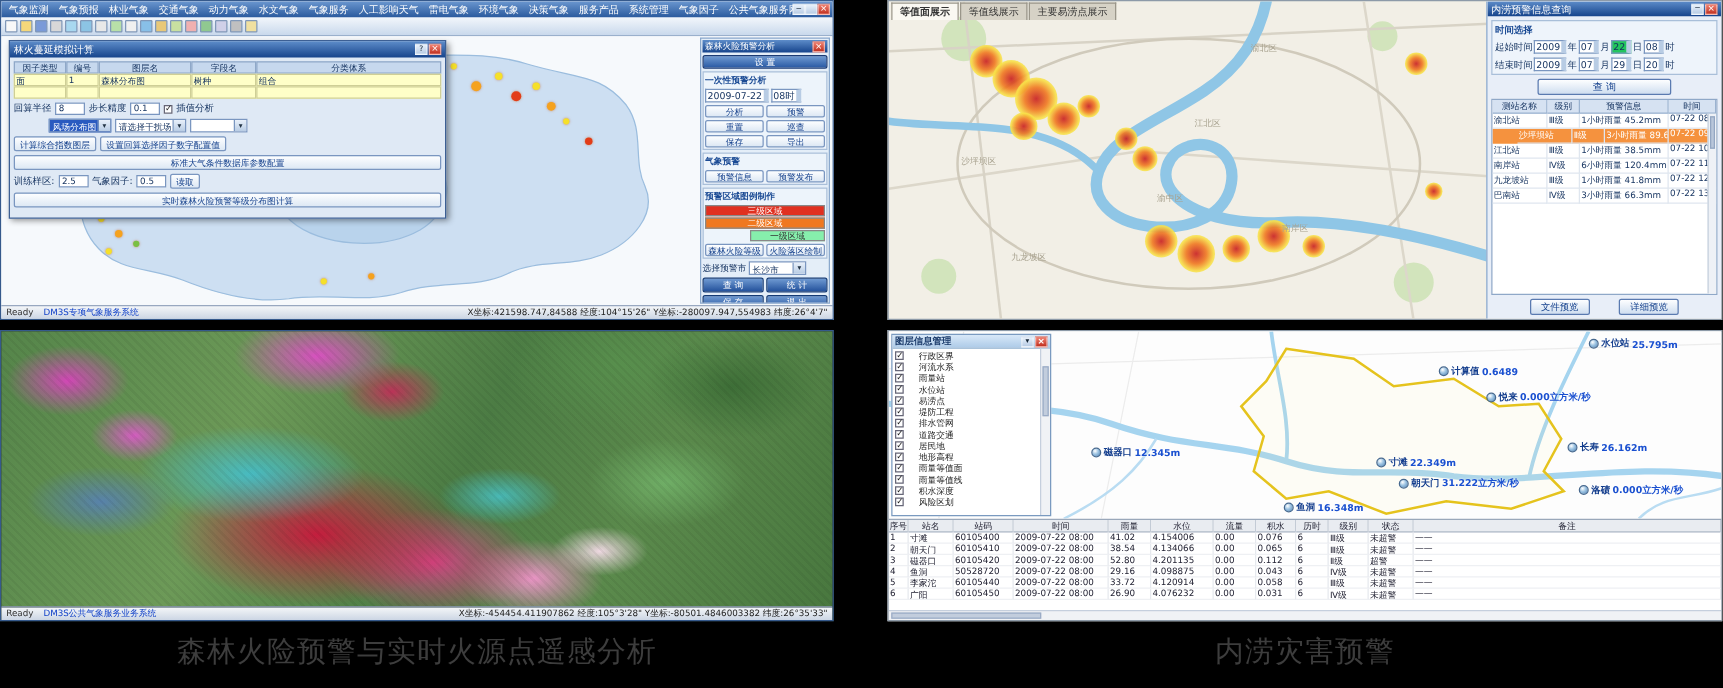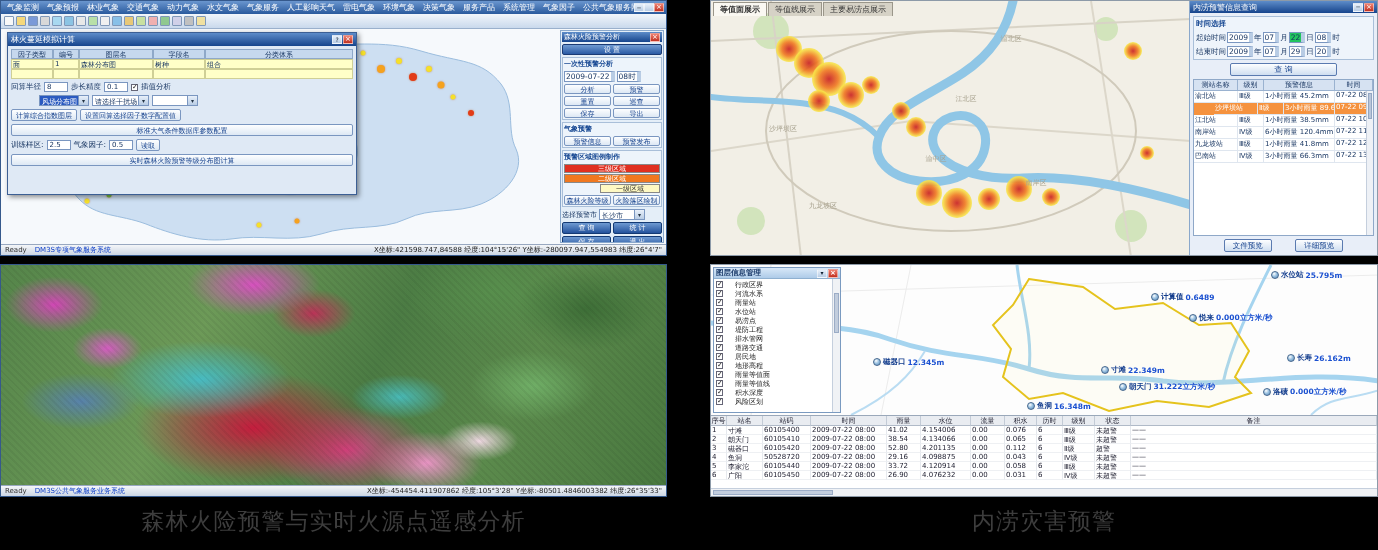--- a/index.html
+++ b/index.html
@@ -14,21 +14,21 @@
   .menu-item { color:#fff; font-size:8px; padding:0 4px; white-space:nowrap; cursor:default; }
   .mb-controls { margin-left:auto; display:flex; }
   .toolbar { height:15px; background:linear-gradient(#f2f6fb,#c9d9ec); border-bottom:1px solid #9ab0cc; display:flex; align-items:center; gap:2px; padding:0 3px; }
   .tool-icon { width:10px; height:10px; border:1px solid #8098b8; border-radius:1px; }
   .p1-main { position:absolute; left:0; top:28px; right:0; bottom:11px; background:#f6f9fc; overflow:hidden; }
   .p1-map { position:absolute; left:0; top:0; }
   .fire-points { position:absolute; left:0; top:0; width:556px; height:217px; }
   .fire-point { position:absolute; border-radius:50%; transform:translate(-50%,-50%); box-shadow:0 0 2px rgba(200,80,0,.6); }
   .city-label { position:absolute; left:246px; top:118px; font-size:8px; color:#5a6f8a; }
 
-  .dialog { position:absolute; left:6px; top:3px; width:350px; height:163px; background:#dfe9f5;
+  .dialog { position:absolute; left:6px; top:3px; width:350px; height:143px; background:#dfe9f5;
     border:1px solid #3c5f94; box-shadow:2px 2px 5px rgba(0,0,0,.45); font-size:7.5px; color:#13315e; }
   .dlg-title { height:13px; background:linear-gradient(#5d8cc9,#16448c); color:#fff; display:flex; align-items:center; padding:0 3px; gap:1px; font-size:8px; }
   .dlg-title > span:first-child { flex:1; white-space:nowrap; overflow:hidden; }
   .wc { width:10px; height:9px; border:1px solid rgba(255,255,255,.5); background:linear-gradient(#e8f0fa,#b8cce4); display:inline-block; position:relative; flex:none; }
   .wc::after { position:absolute; inset:-1px 0 0 0; display:flex; align-items:center; justify-content:center; font-size:6px; color:#123; }
   .wc-help::after { content:"?"; }
   .wc-min::after { content:"─"; }
   .wc-close { background:linear-gradient(#f08070,#c03020); }
   .wc-close::after { content:"×"; color:#fff; font-size:7px; }
   .wc-drop::after { content:"▾"; }
@@ -350,21 +350,21 @@
         <button class="sb-btn">预警信息</button>
             <button class="sb-btn">预警发布</button>
           </div>
       </div>
       <div class="sb-group">
         <span class="sb-g-title">预警区域图例制作</span>
         <div style="display:flex;flex-direction:column;gap:1px;">
 
         <div class="legend-item" style="background: rgb(224, 48, 32); color: rgb(255, 255, 255);">三级区域</div>
             <div class="legend-item" style="background: rgb(240, 120, 32); color: rgb(255, 255, 255);">二级区域</div>
-            <div class="legend-item" style="background: #fef9c3; color: rgb(51, 51, 51); margin-left: 36px;">一级区域</div>
+            <div class="legend-item" style="background: #86efac; color: rgb(51, 51, 51); margin-left: 36px;">一级区域</div>
           </div>
         <div class="sb-grid">
 
         <button class="sb-btn">森林火险等级</button>
             <button class="sb-btn">火险落区绘制</button>
           </div>
       </div>
       <div class="sb-date-row">
         <span class="lbl">选择预警市</span>
         <span class="dd">长沙市</span>
@@ -580,21 +580,21 @@
           <b class="st-name">寸滩</b>
           <b class="st-val">22.349m</b>
         </span>
 
         <span class="station" style="left: 408px; top: 117px;">
           <i class="pin"></i>
           <b class="st-name">朝天门</b>
           <b class="st-val">31.222立方米/秒</b>
         </span>
 
-        <span class="station" style="left: 576px; top: 88px;">
+        <span class="station" style="left: 543px; top: 88px;">
           <i class="pin"></i>
           <b class="st-name">长寿</b>
           <b class="st-val">26.162m</b>
         </span>
 
         <span class="station" style="left: 552px; top: 122px;">
           <i class="pin"></i>
           <b class="st-name">洛碛</b>
           <b class="st-val">0.000立方米/秒</b>
         </span>

